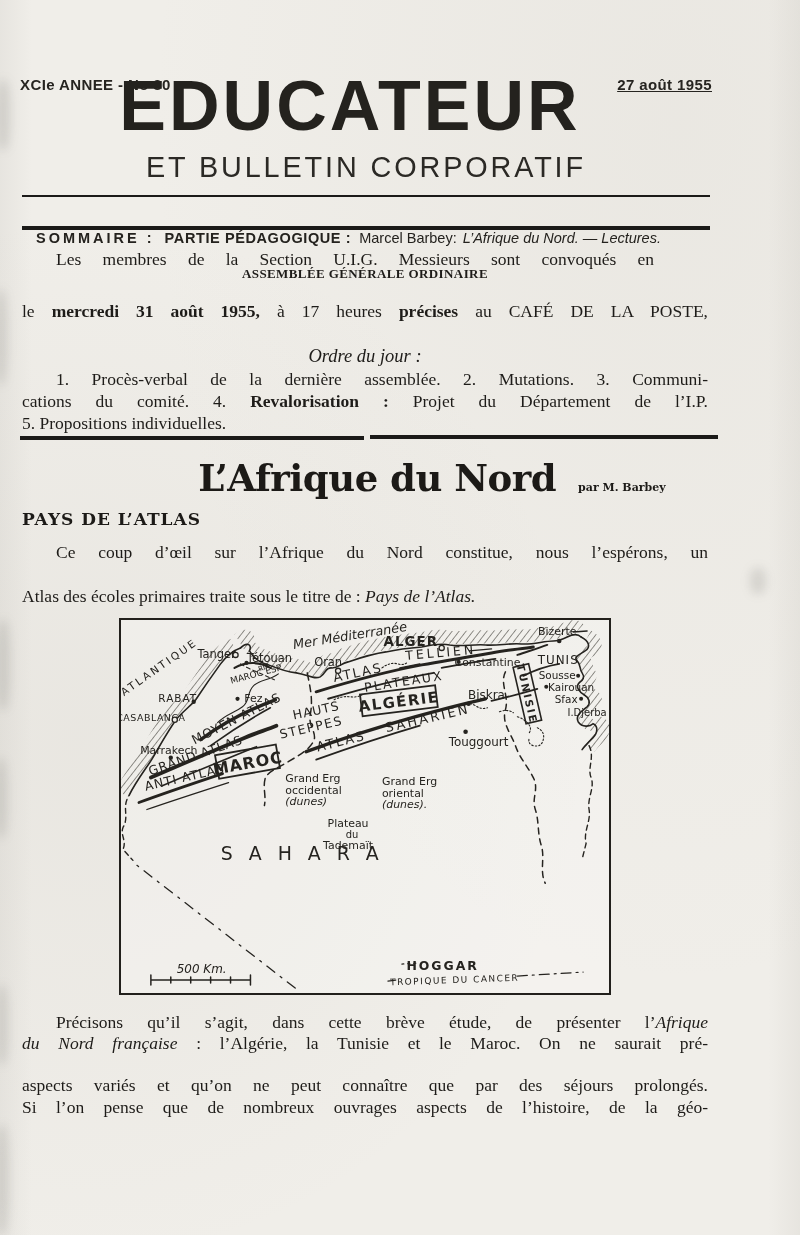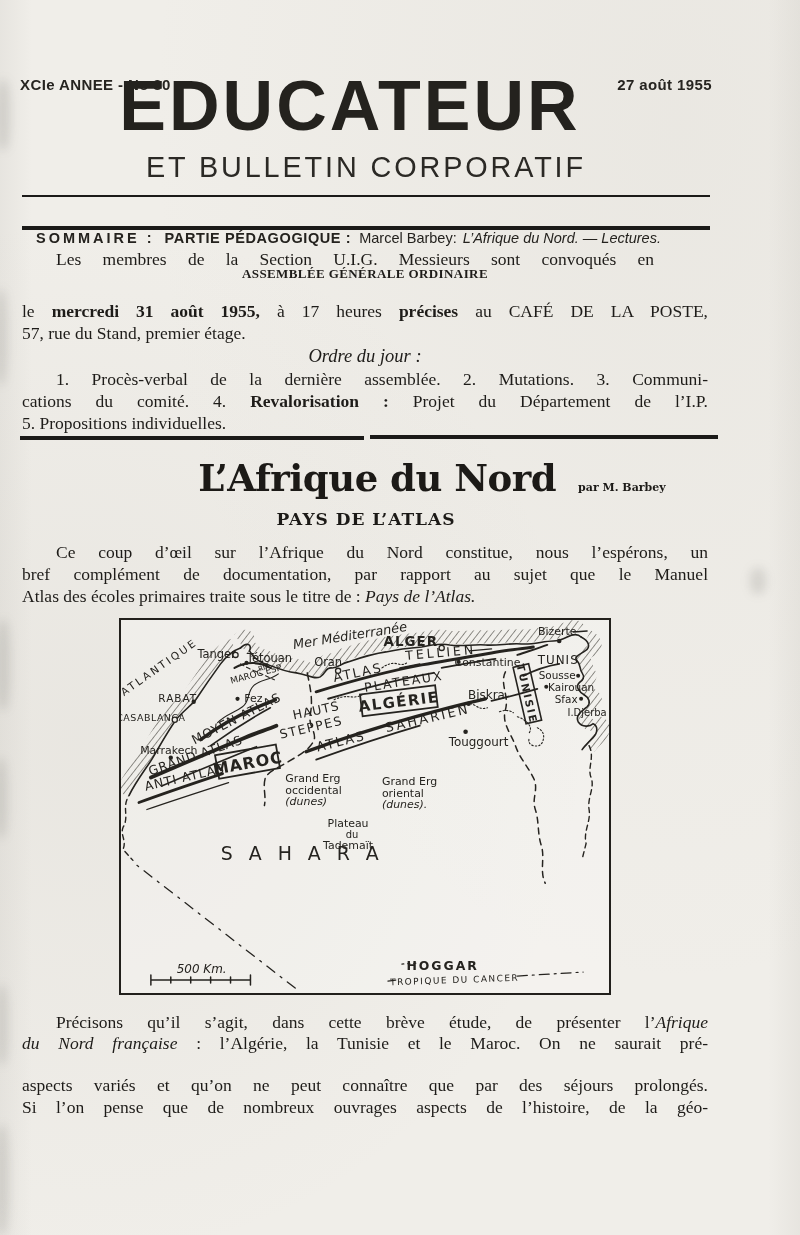--- a/index.html
+++ b/index.html
@@ -33,21 +33,21 @@
       text-align:justify;text-align-last:justify;white-space:normal;}
   .ln.cen{text-align:center;text-align-last:center;}
   .ln.lft{text-align:left;text-align-last:left;}
   .ln .b{font-weight:700;}
   .ln .i{font-style:italic;}
   .padr{padding-right:54px;box-sizing:border-box;}
   
   #art-title{left:22px;top:456px;width:688px;text-align:center;transform:translateX(66px);white-space:nowrap;}
   #art-title .main{font-family:"DejaVu Serif",serif;font-weight:700;font-size:37px;letter-spacing:-.5px;color:#1c1a17;}
   #art-title .by{font-family:"DejaVu Serif",serif;font-weight:700;font-size:11px;color:#1c1a17;margin-left:22px;}
-  #art-sub{left:22px;top:509px;width:688px;text-align:center;
+  #art-sub{left:22px;top:509px;width:688px;text-align:left;
            font-family:"DejaVu Serif",serif;font-weight:700;font-size:17px;letter-spacing:1px;color:#1c1a17;}
   
   #map-wrap{left:119px;top:618px;width:492px;height:377px;border:2px solid #22201c;box-sizing:border-box;background:rgba(255,255,255,.25);}
   #map-wrap svg{display:block;width:100%;height:100%;}
   svg text{font-family:"DejaVu Sans",sans-serif;fill:#25231f;}
   .smudge{position:absolute;background:rgba(95,92,86,.16);filter:blur(5px);border-radius:40%;}
 </style>
 </head>
 <body>
 
@@ -55,49 +55,47 @@
 
   <div class="smudge" style="left:-4px;top:80px;width:14px;height:70px;"></div>
   <div class="smudge" style="left:-5px;top:290px;width:12px;height:95px;"></div>
   <div class="smudge" style="left:-4px;top:620px;width:14px;height:90px;"></div>
   <div class="smudge" style="left:-5px;top:758px;width:12px;height:80px;"></div>
   <div class="smudge" style="left:-4px;top:985px;width:12px;height:80px;"></div>
   <div class="smudge" style="left:-5px;top:1125px;width:14px;height:110px;"></div>
   <div class="smudge" style="left:750px;top:568px;width:16px;height:26px;"></div>
 
   <div class="abs mast" style="left:20px;top:28px;">XCIe ANNEE - No 30</div>
-  <div class="abs mast" style="right:88px;top:28px;">27 août 1955</div>
+  <div class="abs mast" style="right:88px;top:28px;text-decoration:underline;">27 août 1955</div>
   <div class="abs" id="title">EDUCATEUR</div>
   <div class="abs" id="subtitle">ET BULLETIN CORPORATIF</div>
 
   <div class="abs rule" style="left:22px;top:195px;width:688px;height:2px;"></div>
   <div class="abs" id="sommaire">
     <span class="lbl">SOMMAIRE :</span><span class="sec">PARTIE PÉDAGOGIQUE :</span><span class="aut">Marcel Barbey:</span><span class="cnt">L’Afrique du Nord. — Lectures.</span>
   </div>
   <div class="abs rule" style="left:22px;top:226px;width:688px;height:4px;"></div>
 
   <div class="ln padr" style="top:248px;text-indent:34px;">Les membres de la Section U.I.G. Messieurs sont convoqués en</div>
   <div class="ln cen" style="top:263px;font-weight:700;font-size:13px;letter-spacing:.4px;">ASSEMBLÉE GÉNÉRALE ORDINAIRE</div>
   <div class="ln" style="top:300px;"><span>le </span><span class="b">mercredi 31 août 1955,</span><span> à 17 heures </span><span class="b">précises</span><span> au CAFÉ DE LA POSTE,</span></div>
-  <div class="ln lft" style="top:322px;">57, rue du Stand, premier étage.</div>
   <div class="ln cen i" style="top:345px;font-style:italic;font-size:18.5px;">Ordre du jour :</div>
   <div class="ln" style="top:368px;text-indent:34px;">1. Procès-verbal de la dernière assemblée. 2. Mutations. 3. Communi-</div>
   <div class="ln" style="top:390px;"><span>cations du comité. 4. </span><span class="b">Revalorisation :</span><span> Projet du Département de l’I.P.</span></div>
   <div class="ln lft" style="top:412px;">5. Propositions individuelles.</div>
 
   <div class="abs rule" style="left:20px;top:436px;width:344px;height:4px;"></div>
   <div class="abs rule" style="left:370px;top:435px;width:348px;height:4px;"></div>
 
   <div class="abs" id="art-title">
     <span class="main">L’Afrique du Nord</span><span class="by">par M. Barbey</span>
   </div>
   <div class="abs" id="art-sub">PAYS DE L’ATLAS</div>
 
   <div class="ln" style="top:541px;text-indent:34px;">Ce coup d’œil sur l’Afrique du Nord constitue, nous l’espérons, un</div>
-  <div class="ln" style="top:563px;">bref complément de documentation, par rapport au sujet que le Manuel</div>
   <div class="ln lft" style="top:585px;"><span>Atlas des écoles primaires traite sous le titre de : </span><span class="i">Pays de l’Atlas.</span></div>
 
   <div class="abs" id="map-wrap">
     <svg viewBox="0 0 490 374" preserveAspectRatio="none">
       <defs>
         <pattern id="hx" width="5.5" height="5.5" patternUnits="userSpaceOnUse" patternTransform="rotate(38)">
           <line x1="0" y1="0" x2="0" y2="5.5" stroke="#3c3a34" stroke-width="1.1"></line>
         </pattern>
       </defs>
       <g fill="none" stroke="#25231f" stroke-linecap="round">

